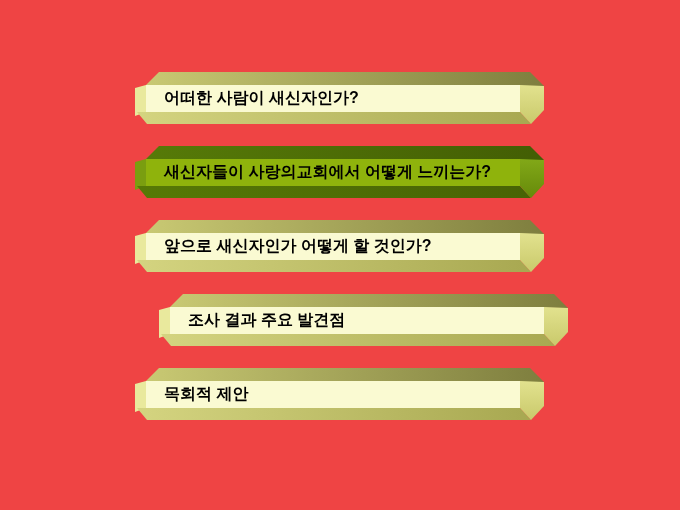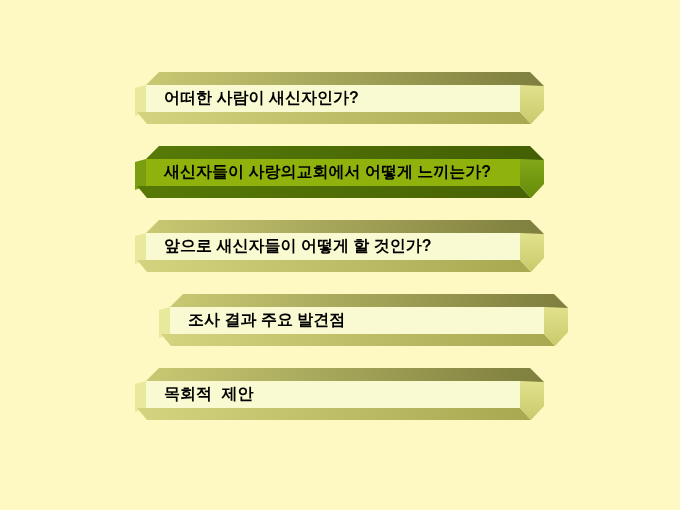--- a/index.html
+++ b/index.html
@@ -4,21 +4,21 @@
 <style>
   html, body {
     margin: 0;
     padding: 0;
     background: #ffffff;
   }
   .slide {
     position: relative;
     width: 680px;
     height: 510px;
-    background: #fef9c3;
+    background: #ef4444;
     overflow: hidden;
     font-family: "Liberation Sans", sans-serif;
   }
   .bar3d {
     position: absolute;
     left: 135px;
     width: 409px;
     height: 52px;
   }
   .bar3d svg.bar-bg {
@@ -45,21 +45,21 @@
   .defs-holder {
     position: absolute;
     width: 0;
     height: 0;
     overflow: hidden;
   }
   .bar-pos-0 { top: 72px; }
   .bar-pos-1 { top: 146px; }
   .bar-pos-2 { top: 220px; }
   .bar-pos-3 { top: 294px; margin-left: 24px; }
-  .bar-pos-4 { top: 368px; font-family: Liberation Mono, monospace; }
+  .bar-pos-4 { top: 368px; }
 </style>
 </head>
 <body>
 
 <div class="slide">
 
   <svg class="defs-holder" aria-hidden="true">
     <defs>
       <linearGradient id="gyTop" x1="0" y1="0" x2="1" y2="0">
         <stop offset="0" stop-color="#C9C973"></stop>
@@ -111,21 +111,21 @@
   </div>
 
   <div class="bar3d bar-pos-2">
     <svg class="bar-bg" viewBox="0 0 409 52" preserveAspectRatio="none" aria-hidden="true">
       <polygon points="11,13 24,0 395,0 409,14" fill="url(#gyTop)"></polygon>
       <polygon points="0,16 11,13 11,40 0,44" fill="#E9E99D"></polygon>
       <polygon points="2,40 385,40 396,52 12,52" fill="url(#gyBottom)"></polygon>
       <polygon points="385,13 409,14 409,38 396,52 385,40" fill="url(#gyRight)"></polygon>
       <polygon points="11,13 385,13 385,40 11,40" fill="#FAFAD2"></polygon>
     </svg>
-    <span class="bar-label">앞으로 새신자들이 어떻게 할 것인가?</span>
+    <span class="bar-label">앞으로 새신자인가 어떻게 할 것인가?</span>
   </div>
 
   <div class="bar3d bar-pos-3">
     <svg class="bar-bg" viewBox="0 0 409 52" preserveAspectRatio="none" aria-hidden="true">
       <polygon points="11,13 24,0 395,0 409,14" fill="url(#gyTop)"></polygon>
       <polygon points="0,16 11,13 11,40 0,44" fill="#E9E99D"></polygon>
       <polygon points="2,40 385,40 396,52 12,52" fill="url(#gyBottom)"></polygon>
       <polygon points="385,13 409,14 409,38 396,52 385,40" fill="url(#gyRight)"></polygon>
       <polygon points="11,13 385,13 385,40 11,40" fill="#FAFAD2"></polygon>
     </svg>

